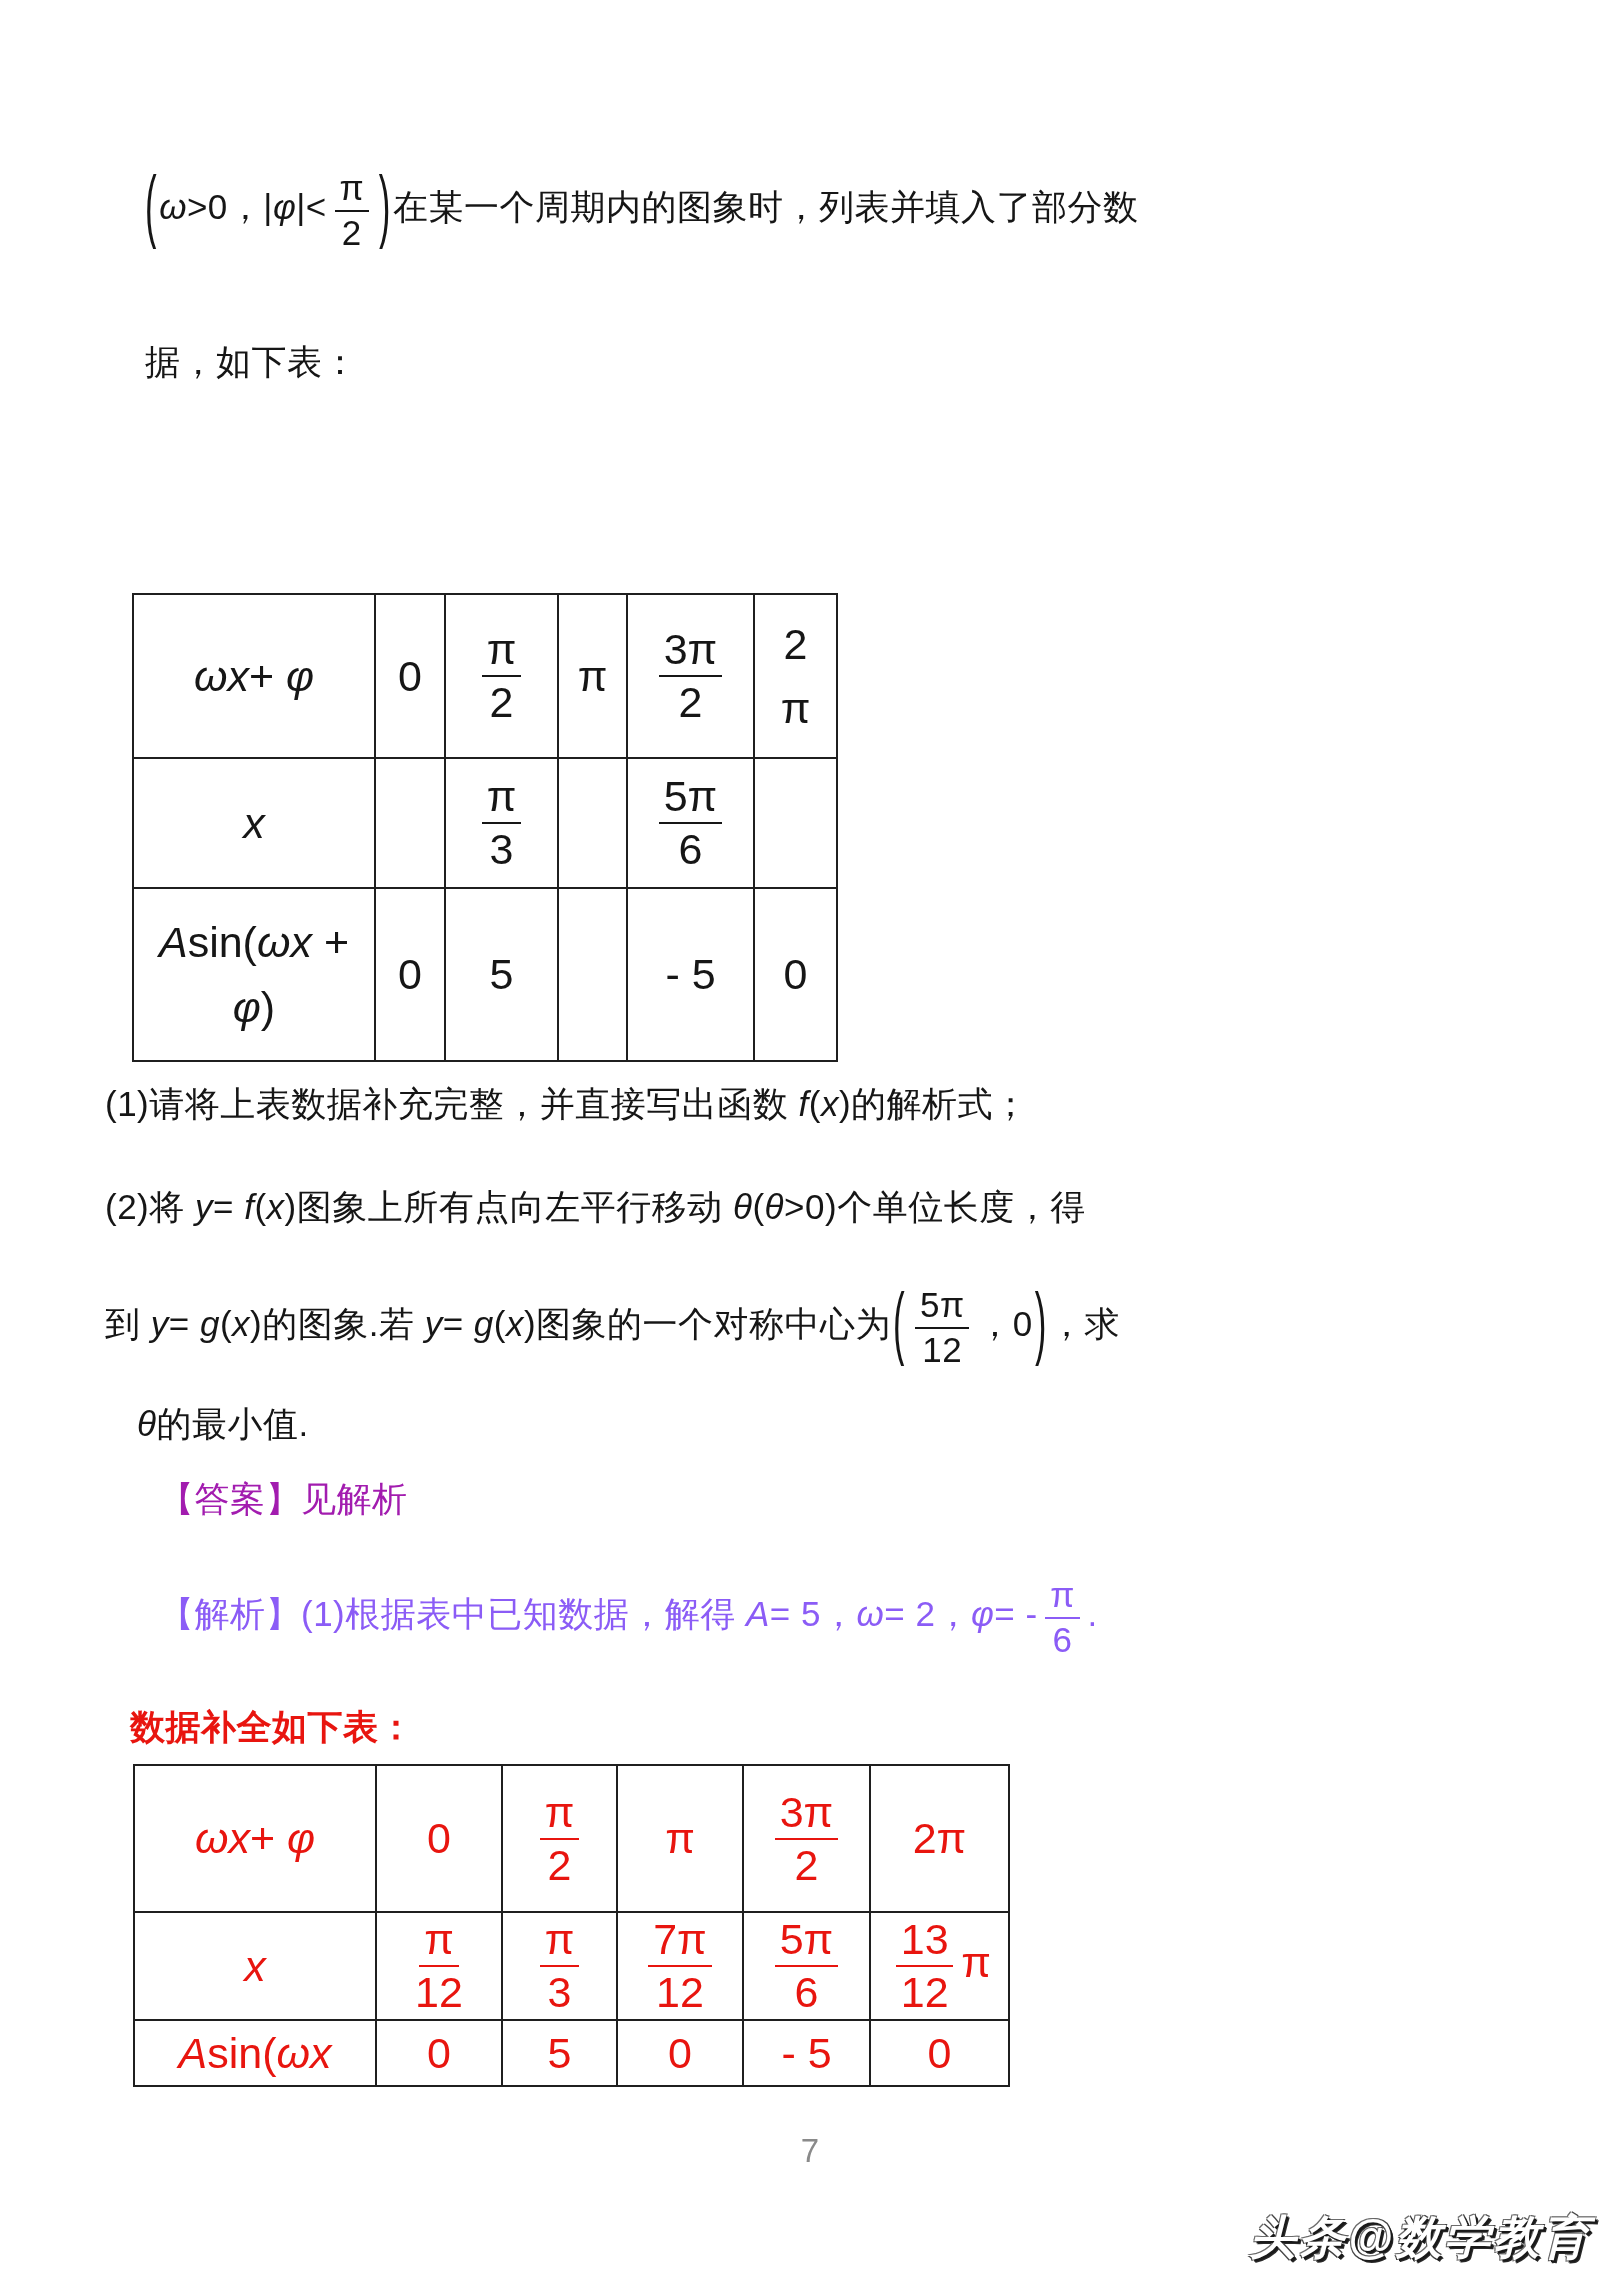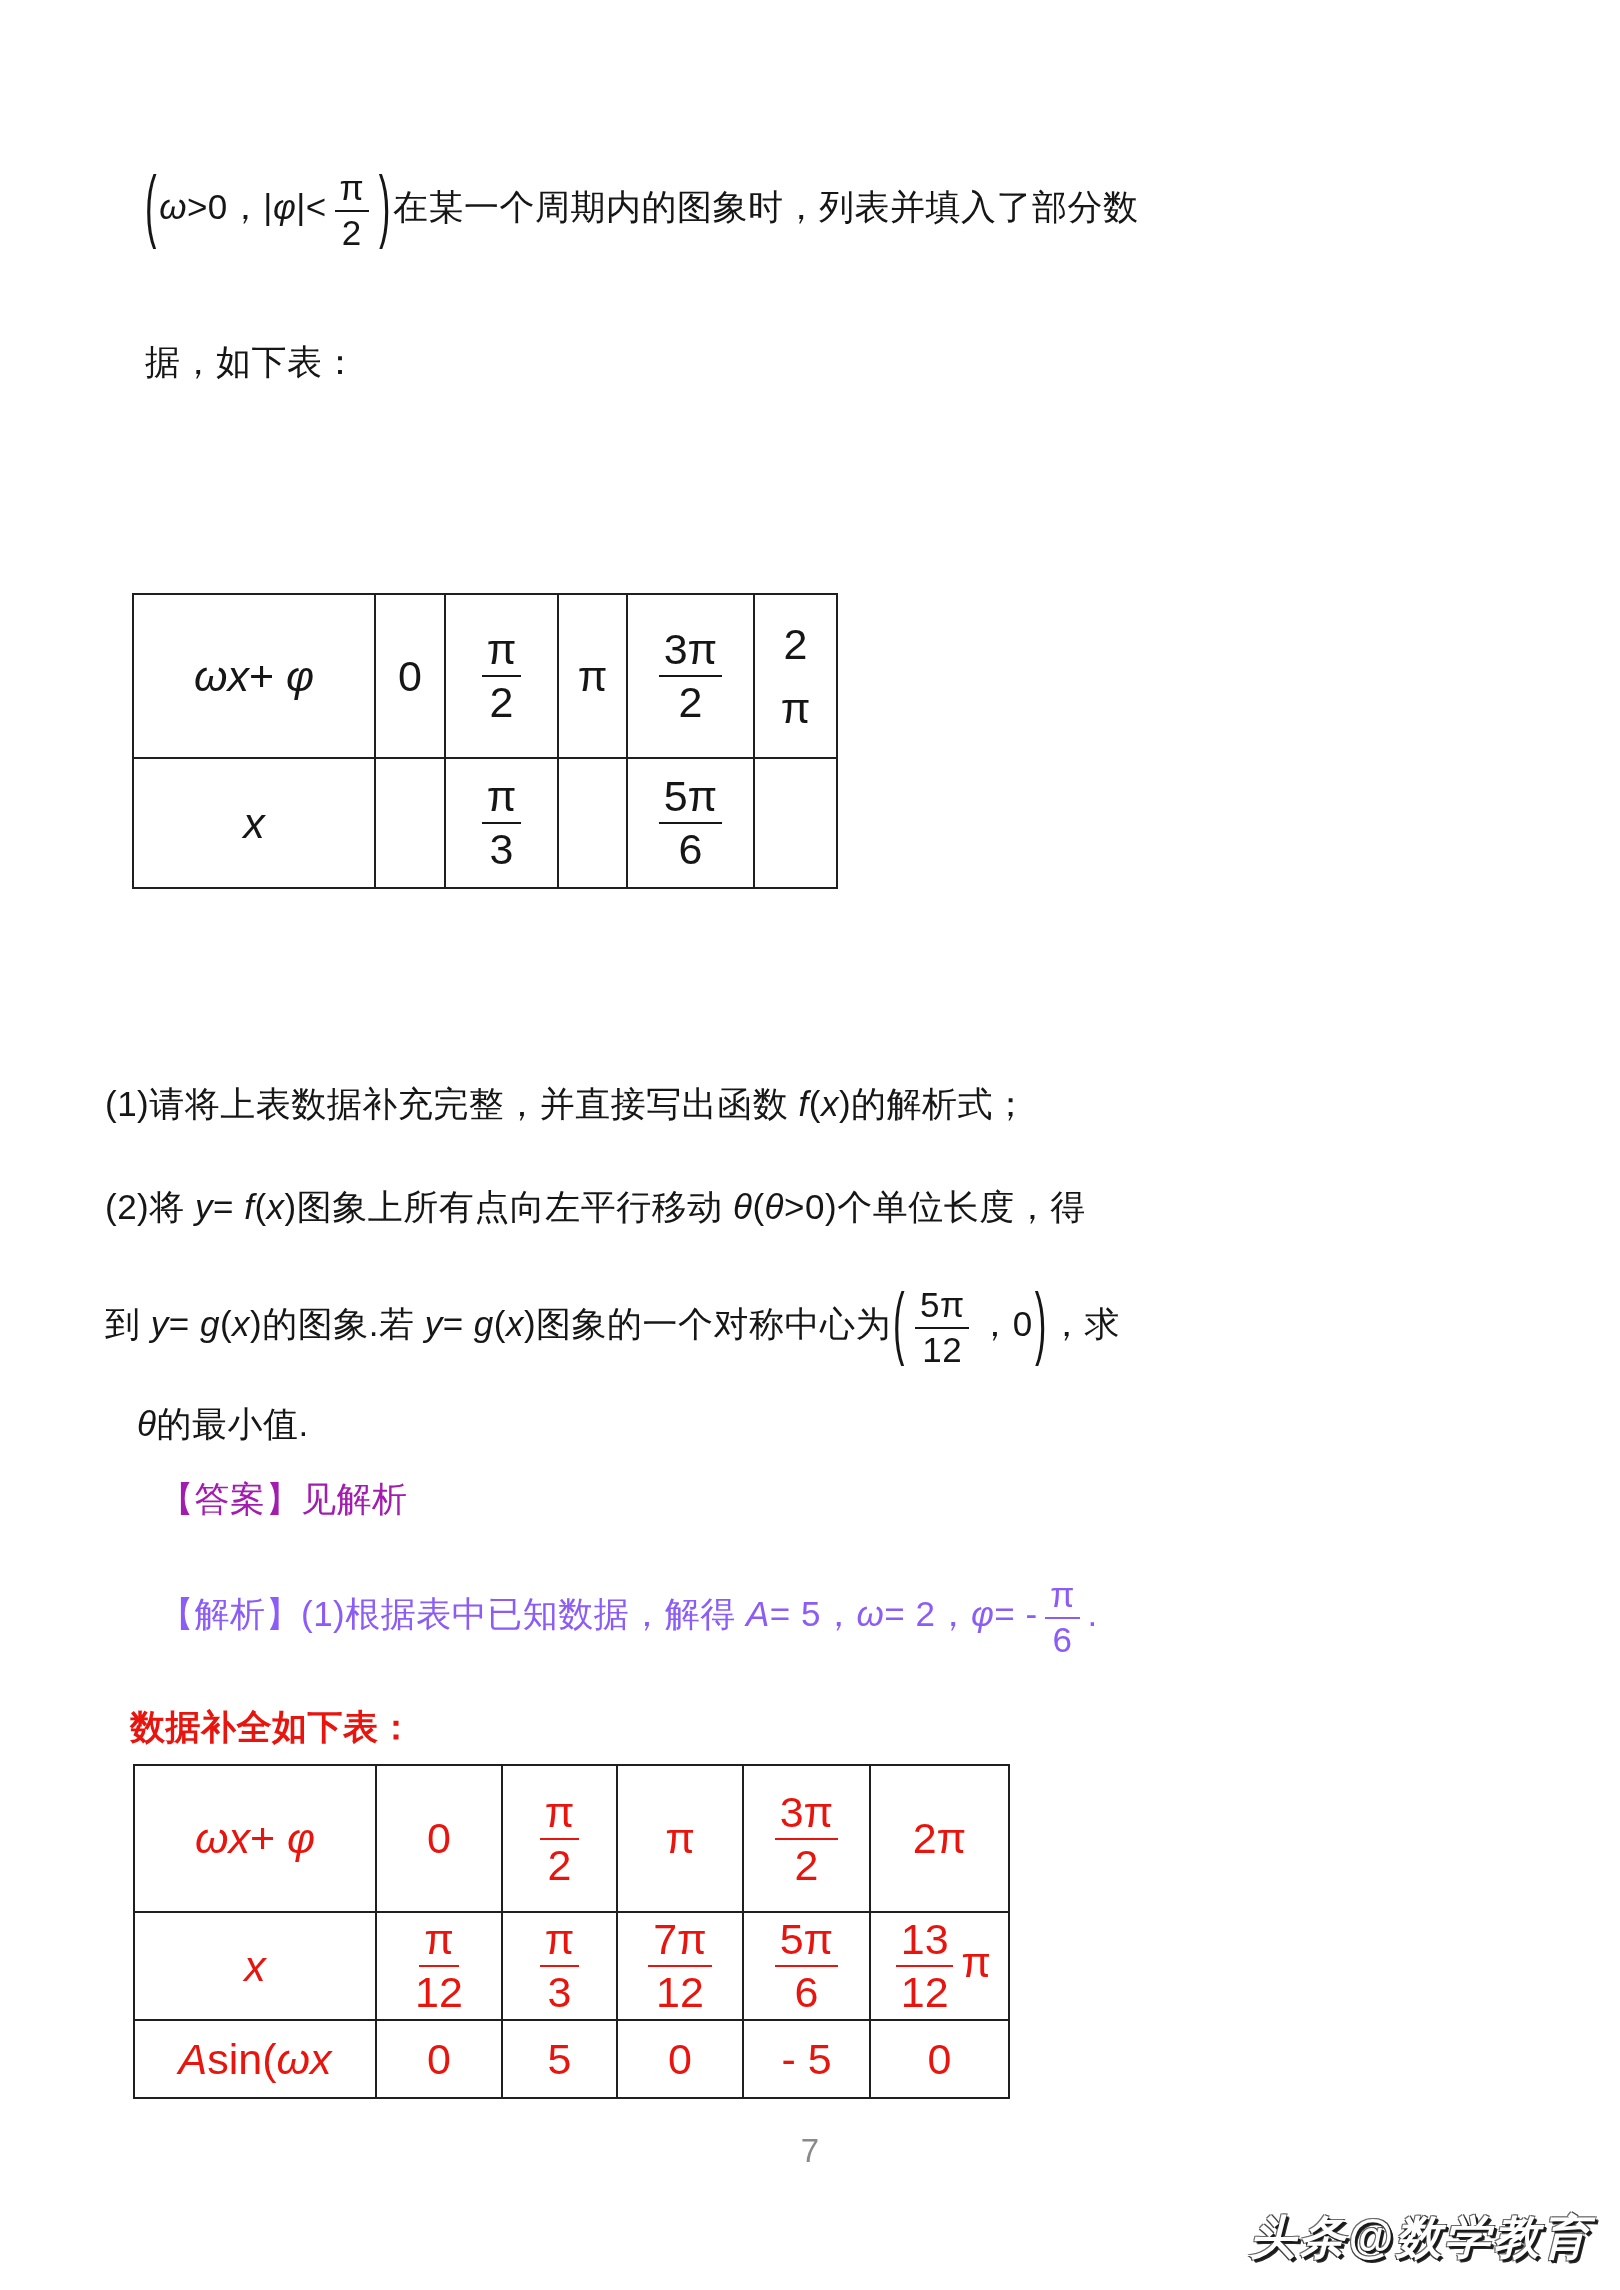--- a/index.html
+++ b/index.html
@@ -79,20 +79,30 @@
             <span class="fnum">π</span>
             <span class="fden">3</span>
           </span></td>
     <td></td>
     <td><span class="frac">
             <span class="fnum">5π</span>
             <span class="fden">6</span>
           </span></td>
     <td></td>
   </tr>
+  <tr style="height:173px">
+    <td>
+          <div class="lblwrap"><span class="mi">A</span>sin(<span class="mi">ωx</span> + <span class="mi">φ</span>)</div>
+        </td>
+    <td>0</td>
+    <td>5</td>
+    <td></td>
+    <td>- 5</td>
+    <td>0</td>
+  </tr>
 </tbody>
   </table>
 
 <div class="line" style="left:105px;top:1080px;">(1)请将上表数据补充完整，并直接写出函数 <span class="mi">f</span>(<span class="mi">x</span>)的解析式；</div>
 
 <div class="line" style="left:105px;top:1183px;text-align:right;">(2)将 <span class="mi">y</span>= <span class="mi">f</span>(<span class="mi">x</span>)图象上所有点向左平行移动 <span class="mi">θ</span>(<span class="mi">θ</span>&gt;0)个单位长度，得</div>
 
 <div class="line" style="left:105px;top:1286px;">到 <span class="mi">y</span>= <span class="mi">g</span>(<span class="mi">x</span>)的图象.若 <span class="mi">y</span>= <span class="mi">g</span>(<span class="mi">x</span>)图象的一个对称中心为<span class="bigp">(</span><span class="frac">
       <span class="fnum">5π</span>
       <span class="fden">12</span>
@@ -149,21 +159,21 @@
           </span></td>
     <td><span class="frac">
             <span class="fnum">5π</span>
             <span class="fden">6</span>
           </span></td>
     <td><span class="frac">
             <span class="fnum">13</span>
             <span class="fden">12</span>
           </span>π</td>
   </tr>
-  <tr style="height:78px">
+  <tr style="height:66px">
     <td><span class="mi">A</span>sin(<span class="mi">ωx</span></td>
     <td>0</td>
     <td>5</td>
     <td>0</td>
     <td>- 5</td>
     <td>0</td>
   </tr>
 </tbody>
   </table>
 

